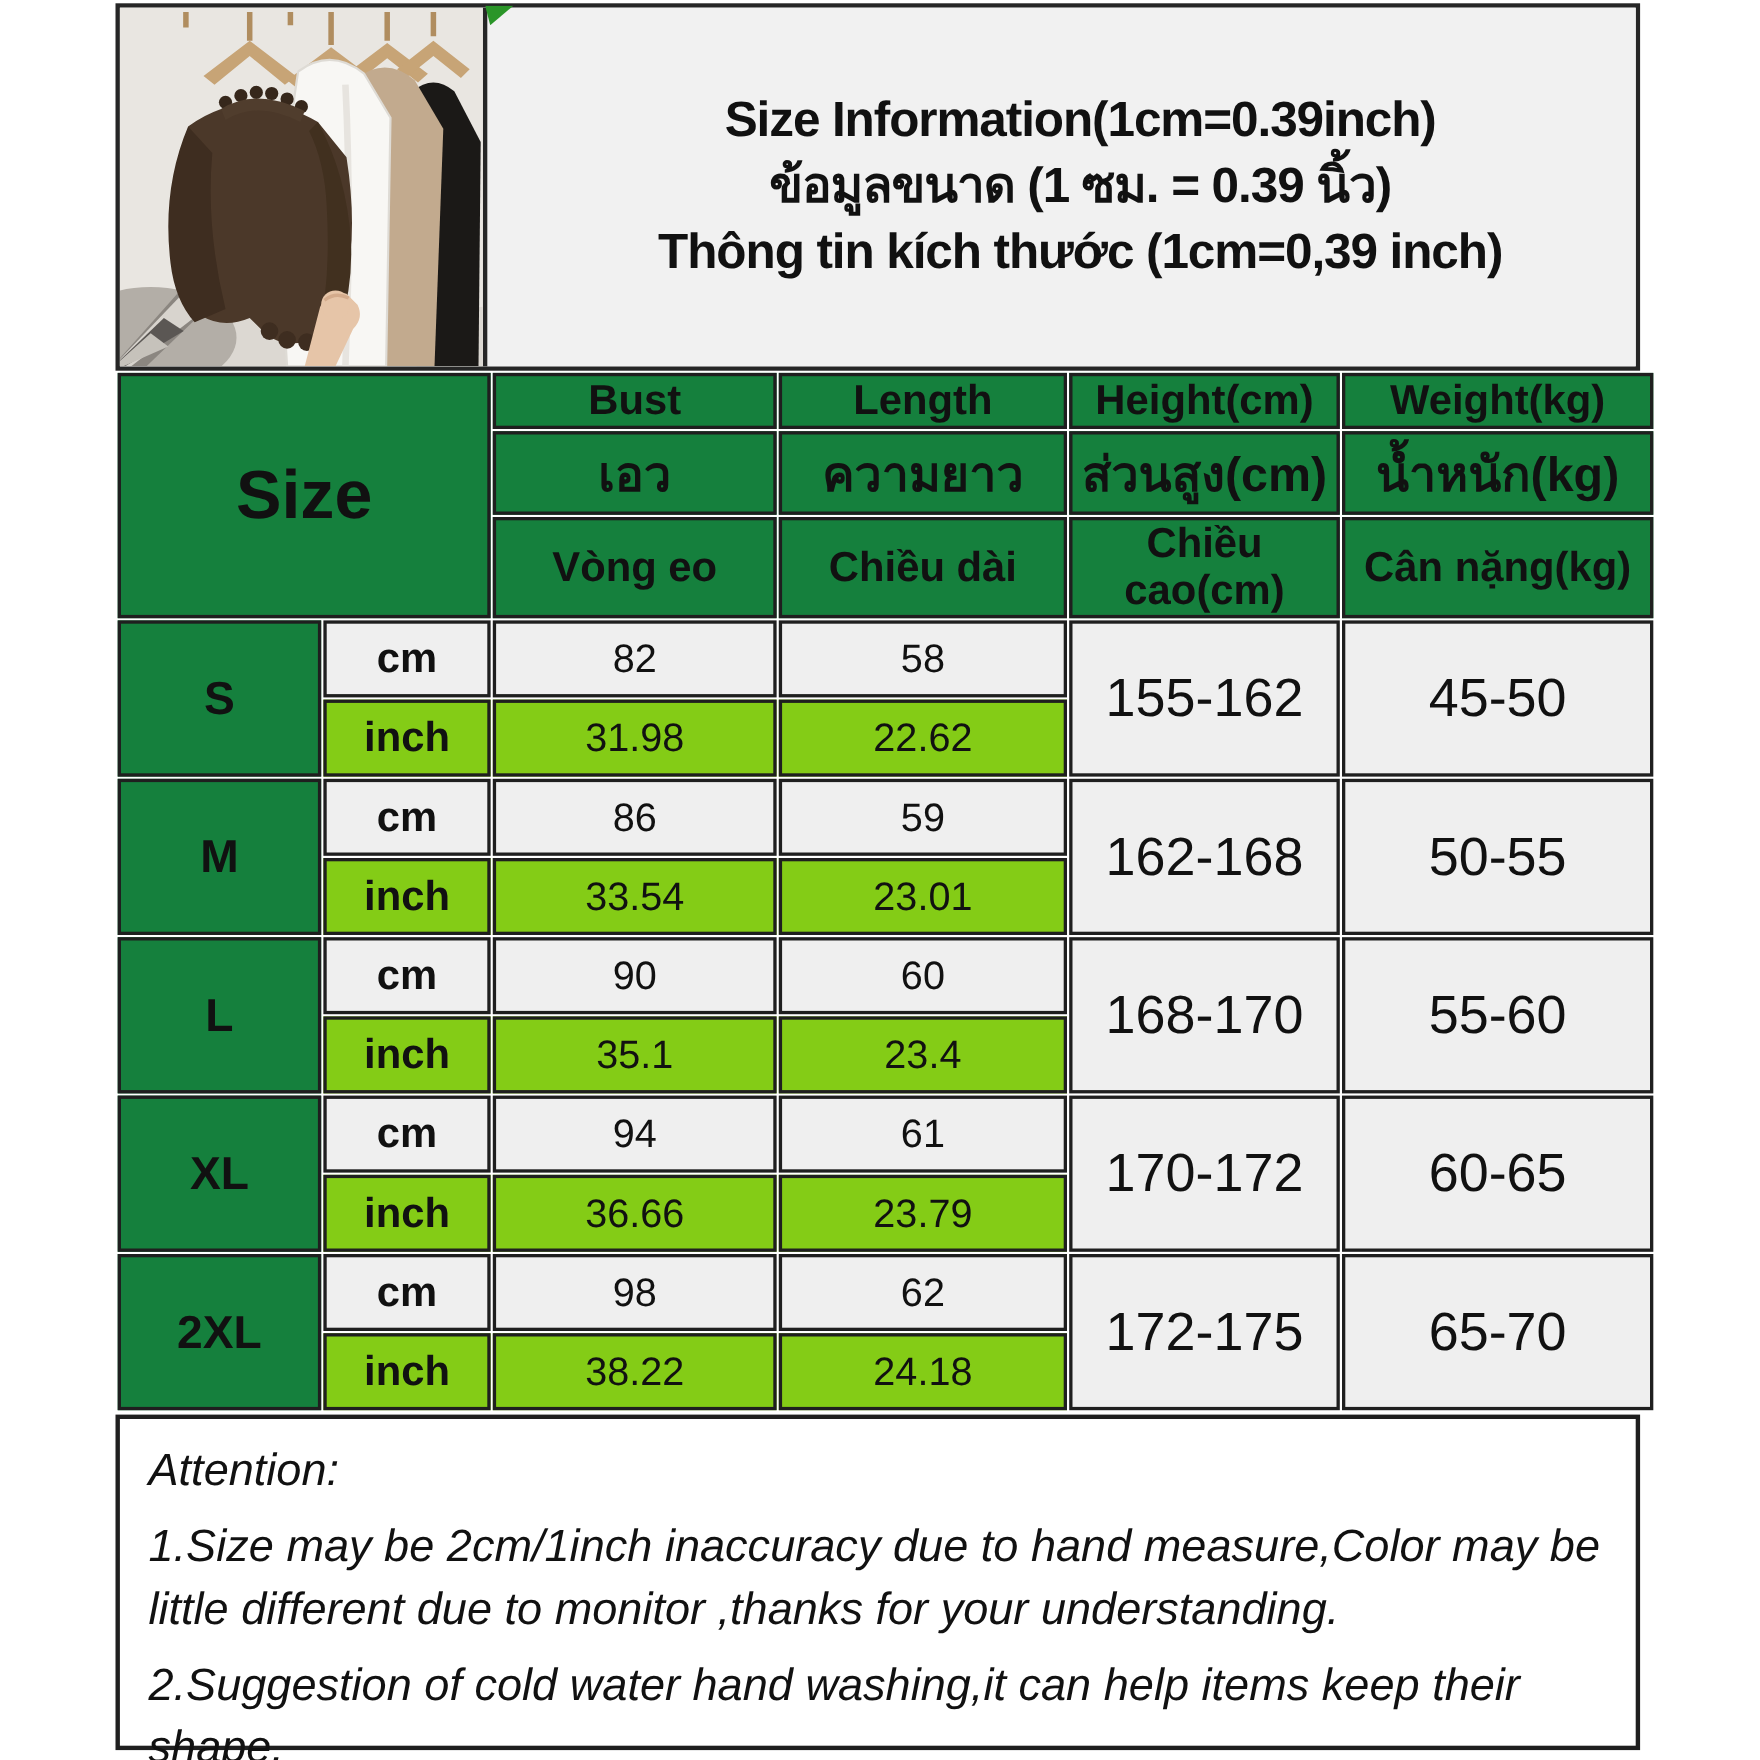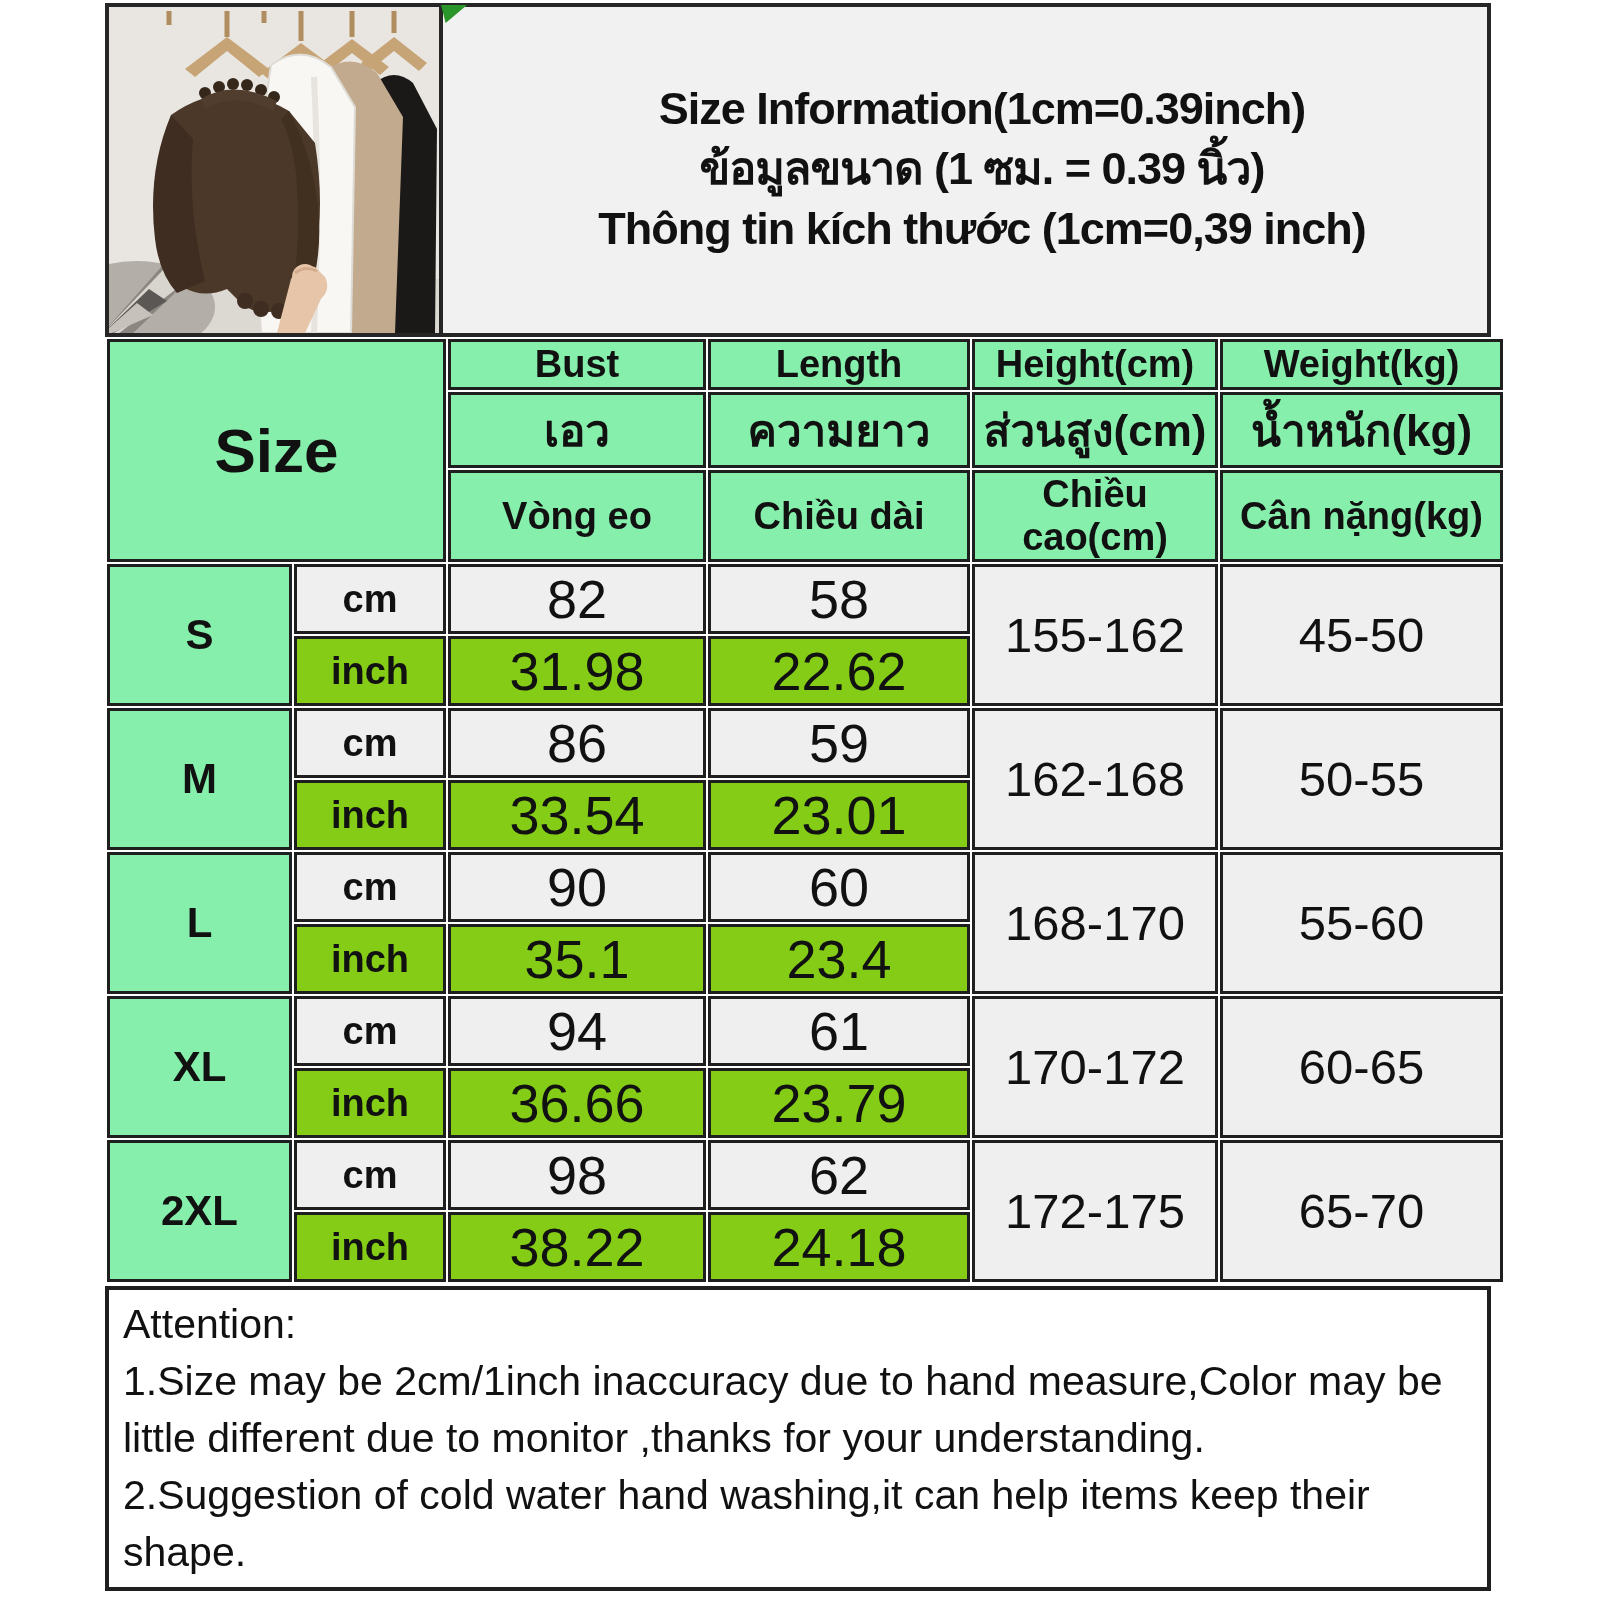--- a/index.html
+++ b/index.html
@@ -41,42 +41,42 @@
   table.size-table{
     width:1386px;table-layout:fixed;
     border-collapse:separate;border-spacing:2px;
     margin-top:0;
   }
   table.size-table th, table.size-table td{
     border:3px solid #1f1f1f;
     text-align:center;vertical-align:middle;
     padding:0;overflow:hidden;
   }
-  .bg-head{background:#86efac;}
+  .bg-head{background:#15803d;}
   .bg-light{background:#efefef;}
   .bg-white{background:#84cc16;}
   tr.hrow{height:51px;}
   tr.drow{height:70px;}
   .size-corner{font-size:62px;font-weight:bold;letter-spacing:0;}
   .h-en{font-size:38px;font-weight:bold;}
   .h-th{font-size:44px;font-weight:bold;}
   .h-vi{font-size:38px;font-weight:bold;}
   .size-letter{font-size:42px;font-weight:bold;}
   .unit{font-size:38px;font-weight:bold;}
-  .val{font-size:54px;font-weight:normal;}
+  .val{font-size:36px;font-weight:normal;}
   .range{font-size:49px;font-weight:normal;}
 
   
   .attention{
     box-sizing:border-box;width:1386px;height:305px;
     border:4px solid #1f1f1f;background:#ffffff;
     margin-top:2px;padding:6px 16px 0 14px;
     font-size:41px;line-height:57px;
   }
-  .attention p{margin:0;}
+  .attention p{margin:12px;font-style:italic;}
 </style>
 </head>
 <body>
 
 <div class="sheet">
 
   <div class="top-band">
     <div class="photo">
       <svg viewBox="0 0 330 326" xmlns="http://www.w3.org/2000/svg">
         <rect width="330" height="326" fill="#e9e6e1"></rect>

